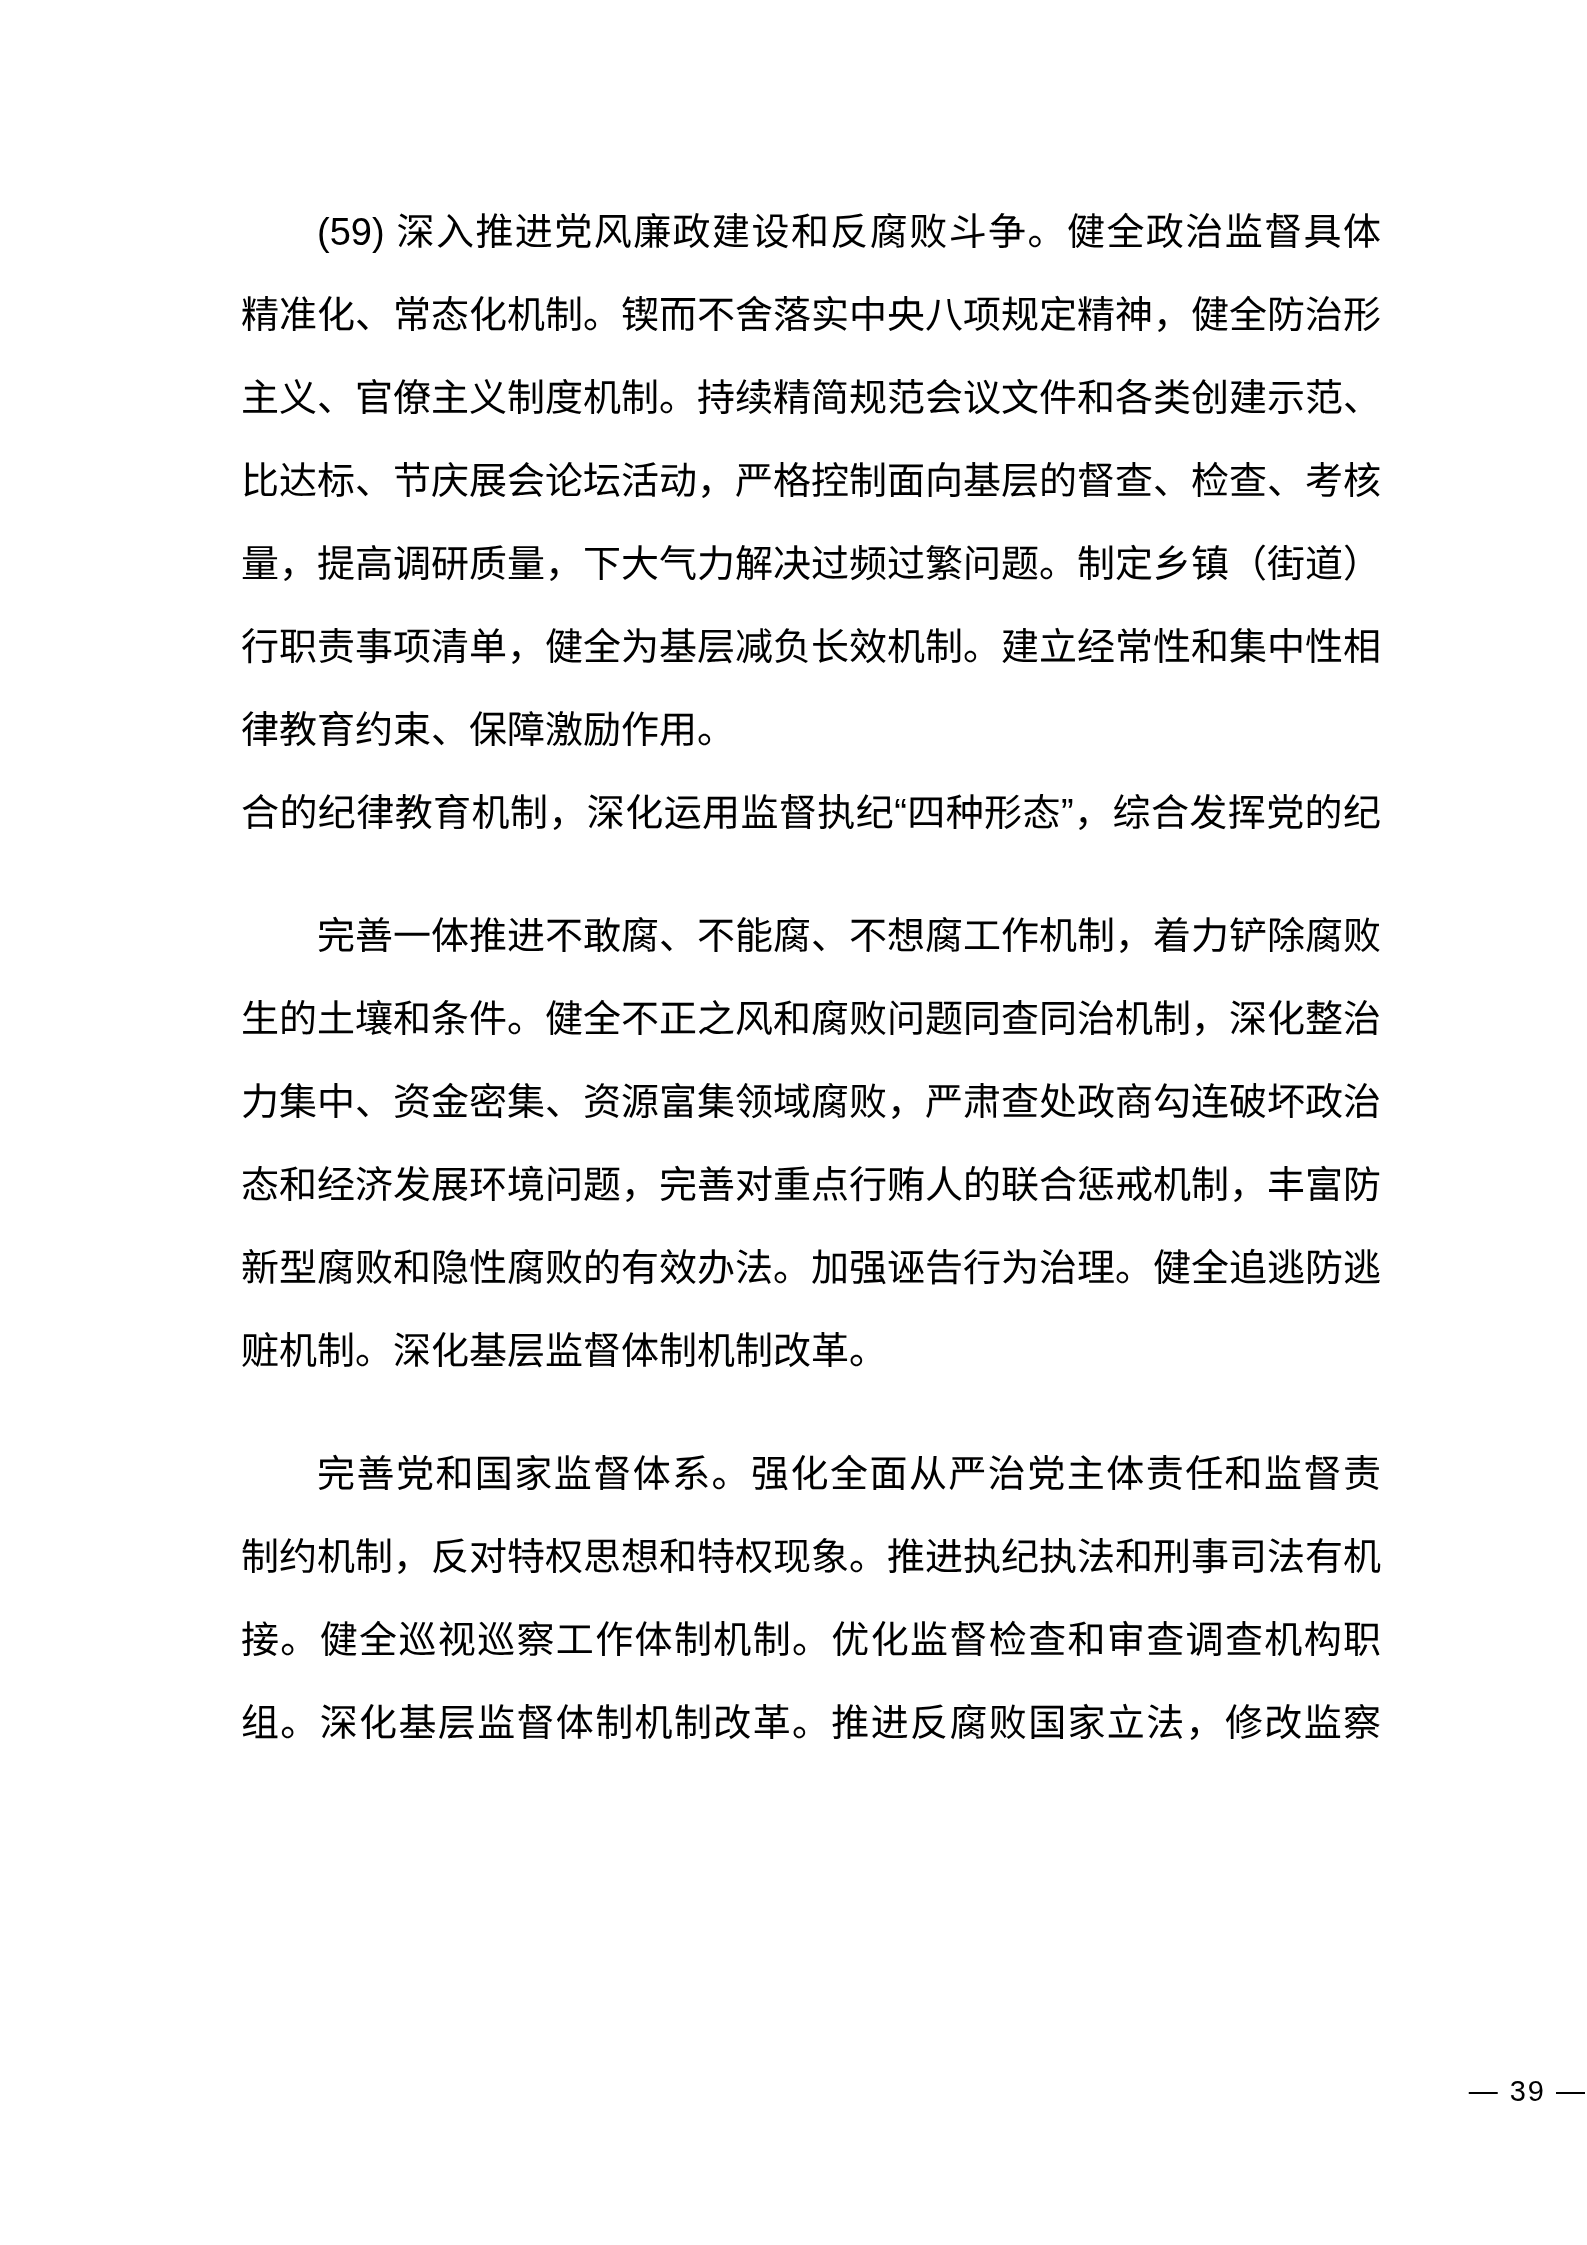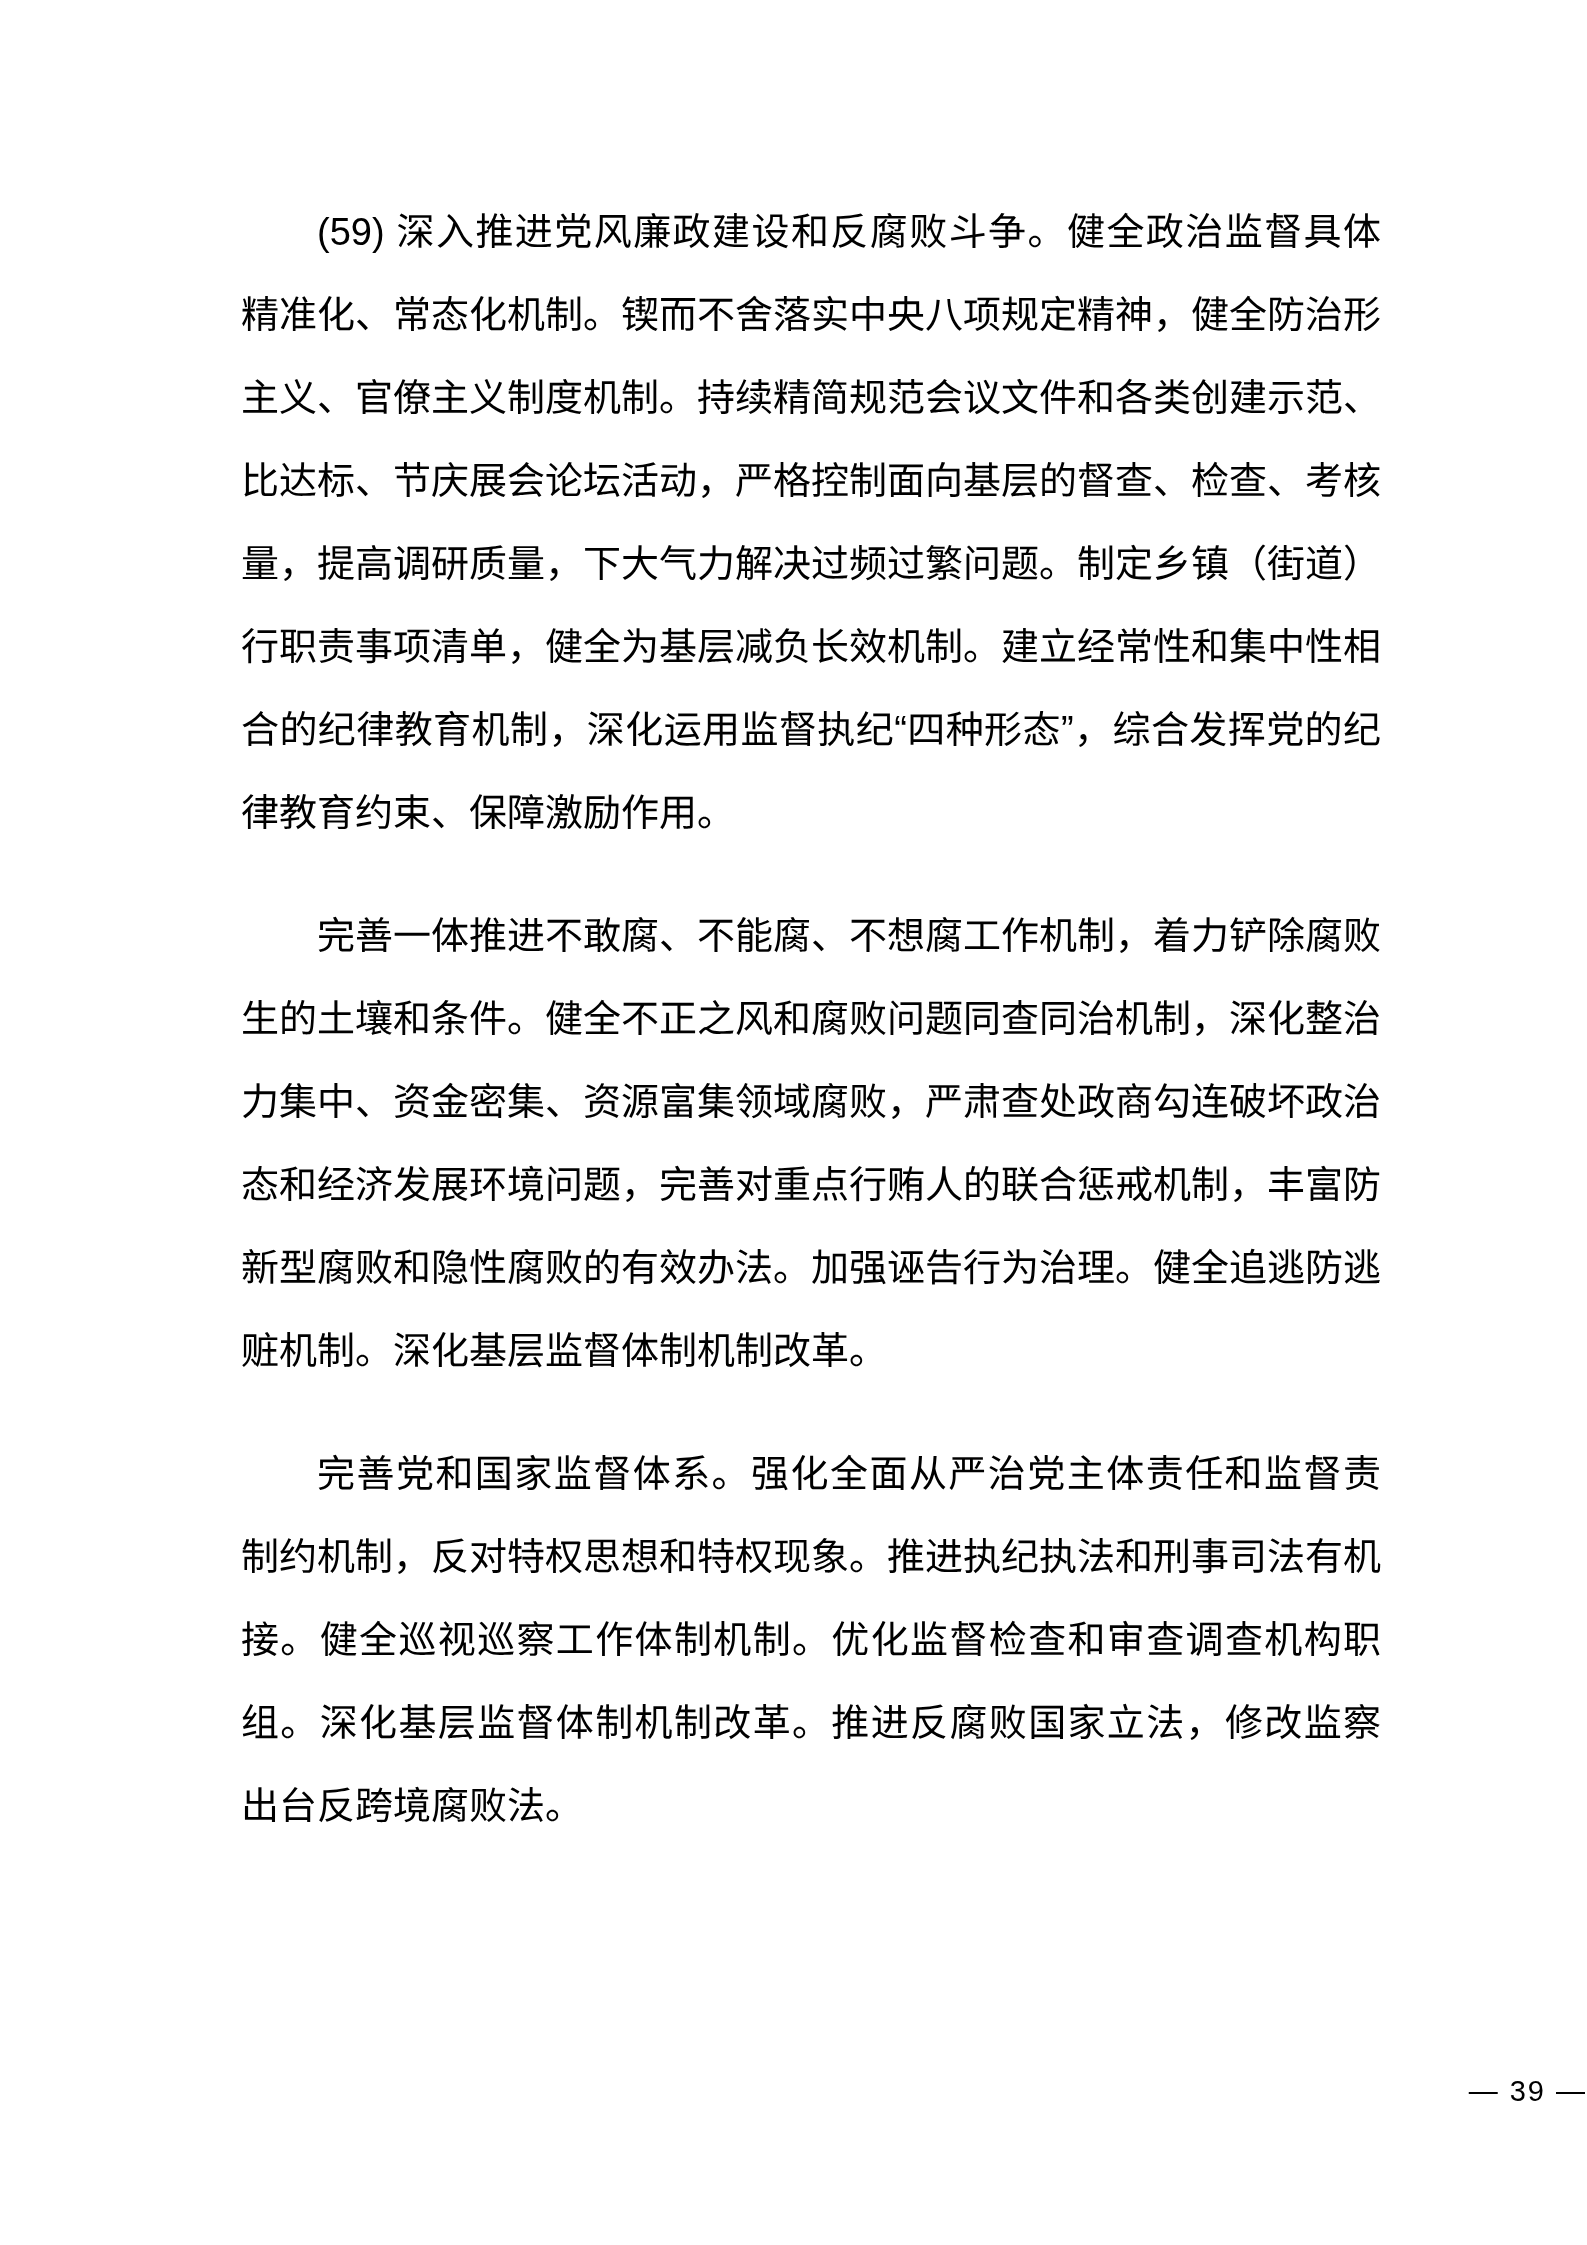--- a/index.html
+++ b/index.html
@@ -63,37 +63,36 @@
 <div class="page">
   <div class="text-block">
 
     <p class="para">
       <span class="line first fill">(59) 深入推进党风廉政建设和反腐败斗争。健全政治监督具体化、</span>
       <span class="line fill">精准化、常态化机制。锲而不舍落实中央八项规定精神，健全防治形式</span>
       <span class="line fill">主义、官僚主义制度机制。持续精简规范会议文件和各类创建示范、评</span>
       <span class="line fill">比达标、节庆展会论坛活动，严格控制面向基层的督查、检查、考核总</span>
       <span class="line fill">量，提高调研质量，下大气力解决过频过繁问题。制定乡镇（街道）履</span>
       <span class="line fill">行职责事项清单，健全为基层减负长效机制。建立经常性和集中性相结</span>
+      <span class="line last">律教育约束、保障激励作用。</span>
       <span class="line fill">合的纪律教育机制，深化运用监督执纪“四种形态”，综合发挥党的纪</span>
-      <span class="line last">律教育约束、保障激励作用。</span>
     </p>
 
     <p class="para">
       <span class="line first fill">完善一体推进不敢腐、不能腐、不想腐工作机制，着力铲除腐败滋</span>
       <span class="line fill">生的土壤和条件。健全不正之风和腐败问题同查同治机制，深化整治权</span>
       <span class="line fill">力集中、资金密集、资源富集领域腐败，严肃查处政商勾连破坏政治生</span>
       <span class="line fill">态和经济发展环境问题，完善对重点行贿人的联合惩戒机制，丰富防治</span>
       <span class="line fill">新型腐败和隐性腐败的有效办法。加强诬告行为治理。健全追逃防逃追</span>
       <span class="line last">赃机制。深化基层监督体制机制改革。</span>
     </p>
 
     <p class="para">
       <span class="line first fill">完善党和国家监督体系。强化全面从严治党主体责任和监督责任。</span>
       <span class="line fill">制约机制，反对特权思想和特权现象。推进执纪执法和刑事司法有机衔</span>
       <span class="line fill">接。健全巡视巡察工作体制机制。优化监督检查和审查调查机构职能，</span>
       <span class="line fill">组。深化基层监督体制机制改革。推进反腐败国家立法，修改监察法，</span>
-      <span class="line last">出台反跨境腐败法。</span>
     </p>
 
   </div>
 
   <div class="page-number">— 39 —</div>
 </div>
 
 </body></html>

